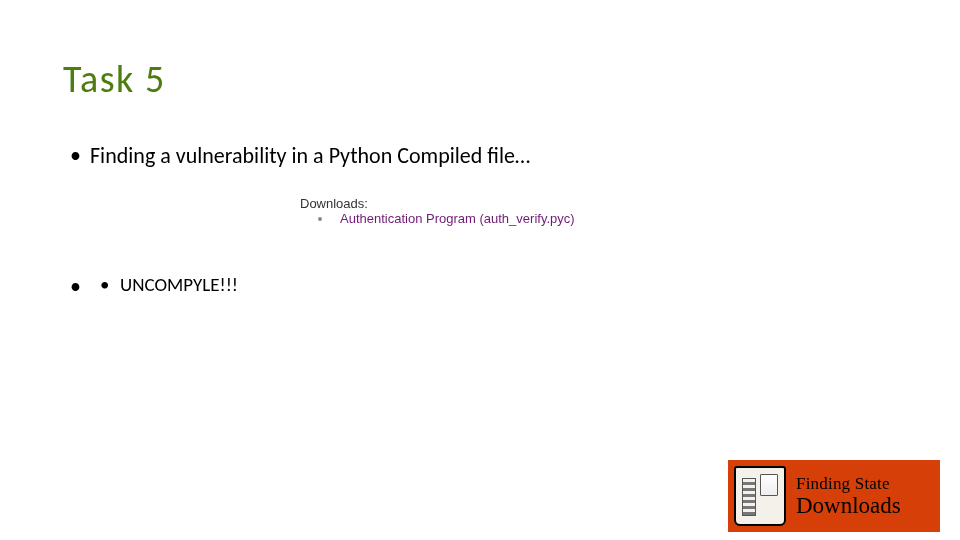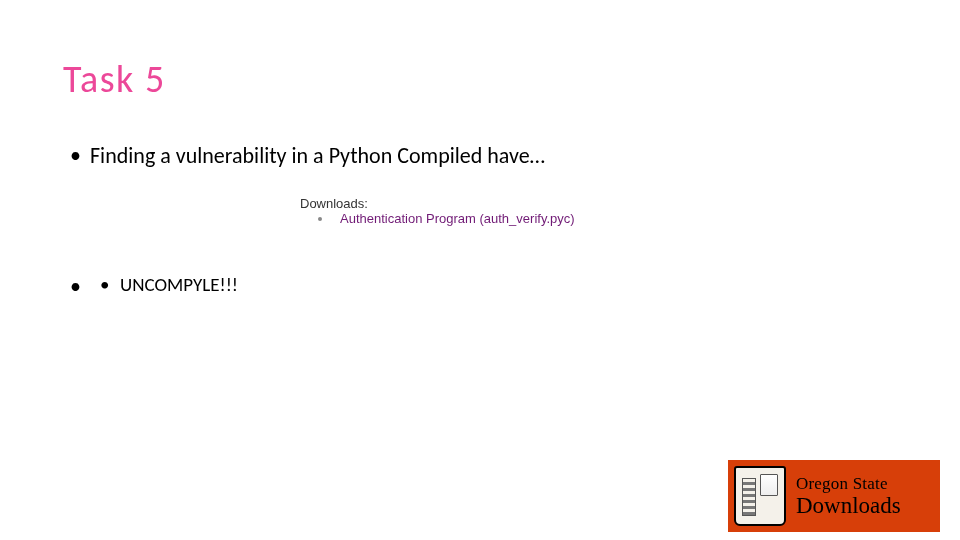--- a/index.html
+++ b/index.html
@@ -141,26 +141,26 @@
     line-height: 1;
   }
   .logo-text .l1 { font-size: 17px; letter-spacing: 0.2px;}
   .logo-text .l2 { font-size: 23px; margin-top: 2px;}
 </style>
 </head>
 <body>
 
 <div class="slide">
 
-  <div class="title" style="color:#ec4899">Task 5</div>
+  <div class="title" style="color:#4d7c0f">Task 5</div>
 
   <div class="body">
     <div class="lvl1 b1">
       <span class="bullet">•</span>
-      <span>Finding a vulnerability in a Python Compiled have…</span>
+      <span>Finding a vulnerability in a Python Compiled file…</span>
     </div>
 
     <div class="lvl1 b3">
       <span class="bullet">•</span>
     </div>
 
     <div class="lvl2">
       <span class="bullet">•</span>
       <span>UNCOMPYLE!!!</span>
     </div>
@@ -170,18 +170,18 @@
     <div class="downloads-label">Downloads:</div>
     <div class="downloads-item">
       <span class="disc"></span>
       <span>Authentication Program (auth_verify.pyc)</span>
     </div>
   </div>
 
   <div class="logo">
     <div class="logo-crest"></div>
     <div class="logo-text">
-      <div class="l1">Oregon State</div>
+      <div class="l1">Finding State</div>
       <div class="l2">Downloads</div>
     </div>
   </div>
 
 </div>
 
 </body></html>

